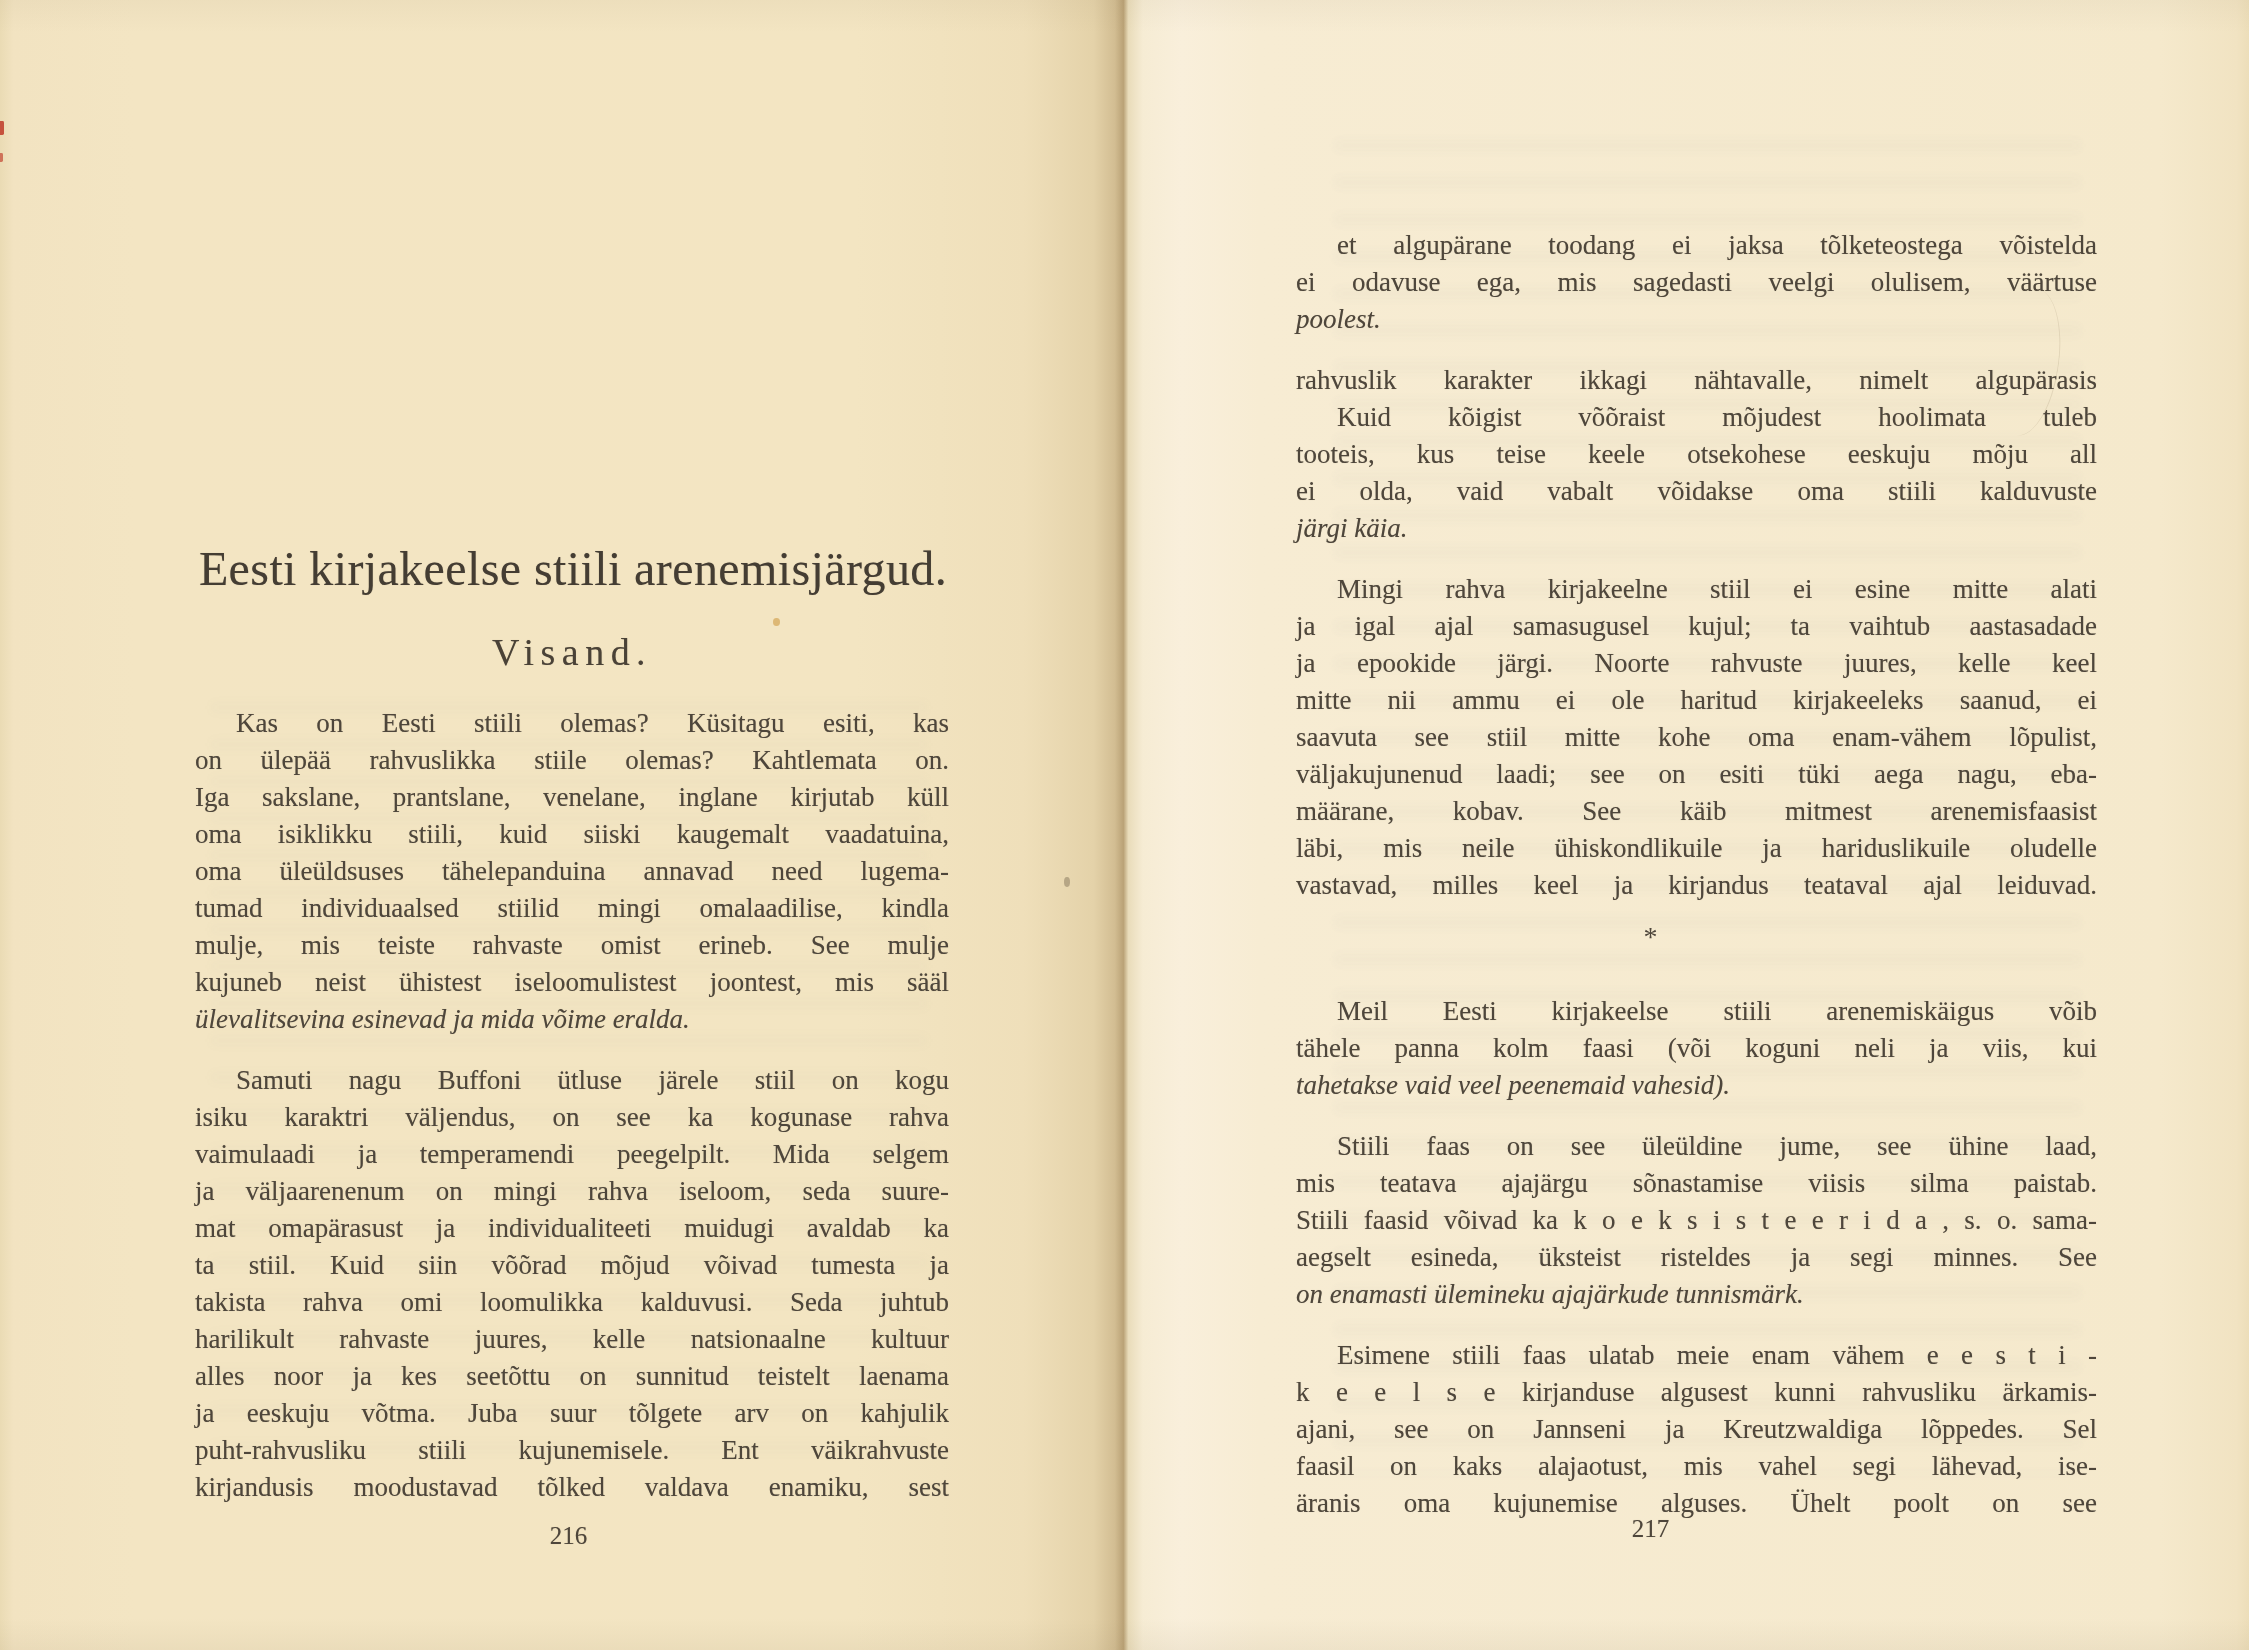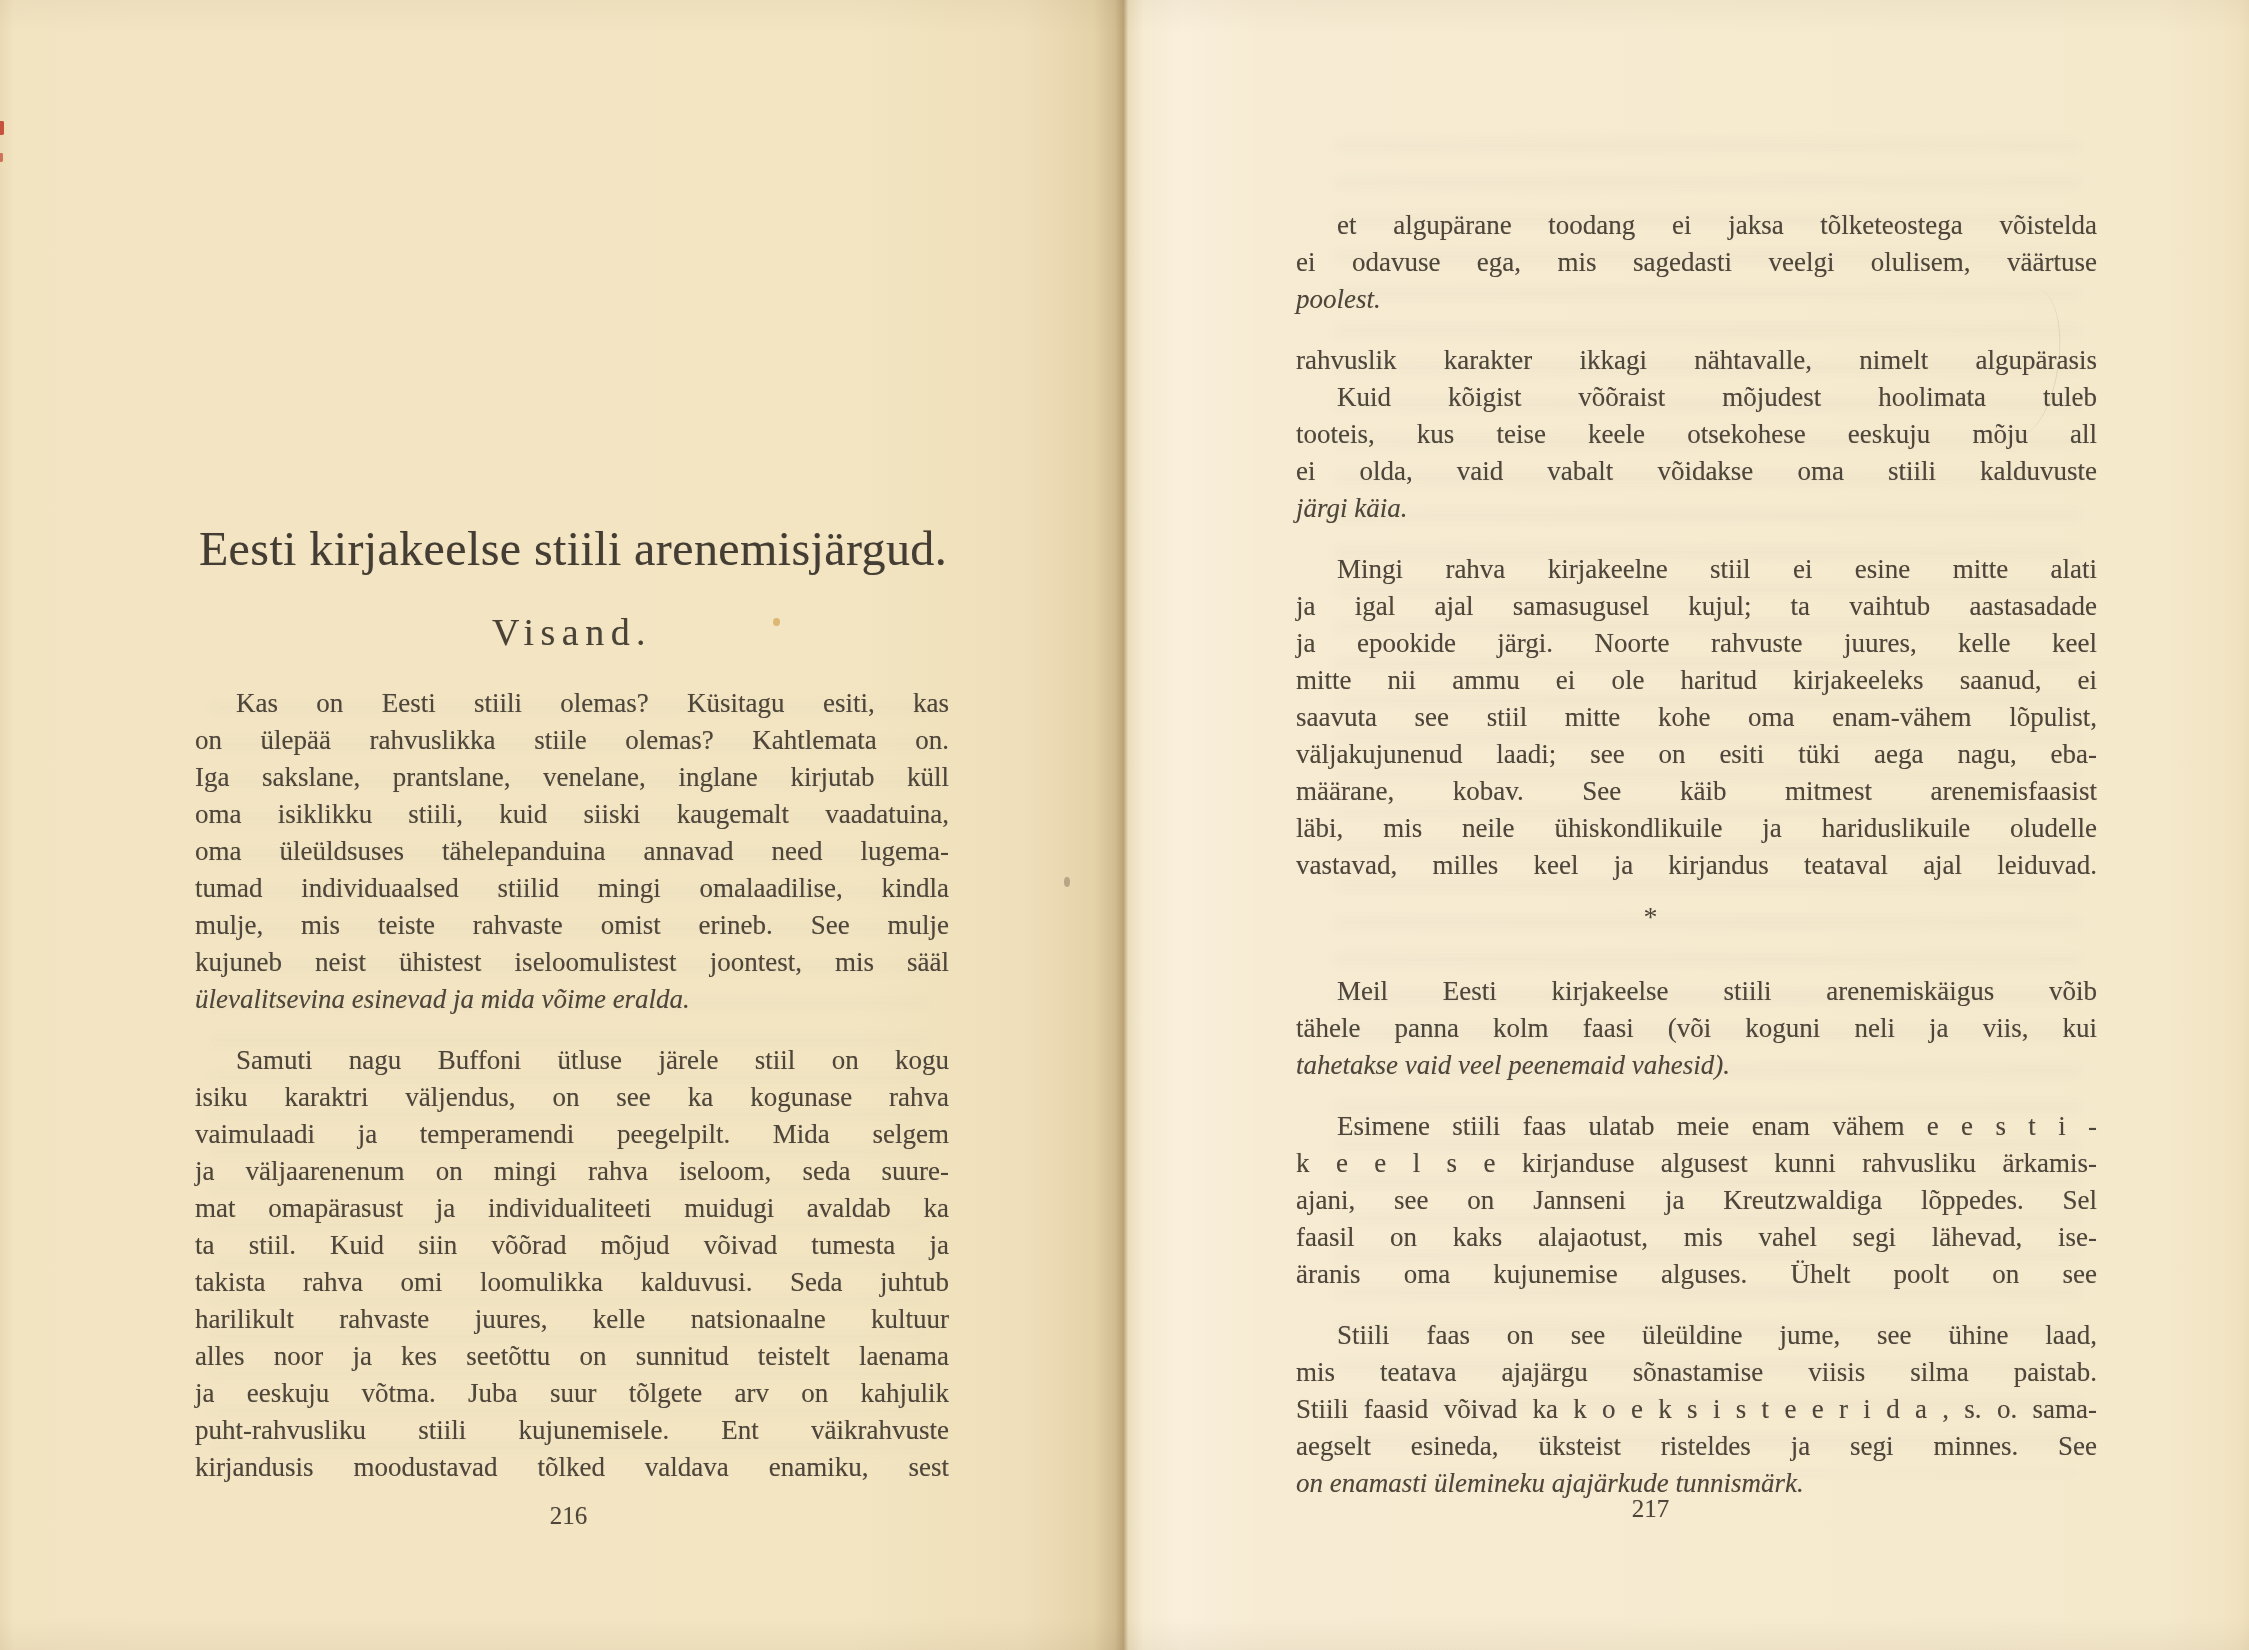--- a/index.html
+++ b/index.html
@@ -30,21 +30,21 @@
   .ghost-right{left:1335px;top:140px;width:745px;height:1335px;opacity:.75;}
   .scratch{
     position:absolute;left:1995px;top:288px;width:63px;height:148px;
     border:1.4px solid rgba(130,110,80,0.16);border-left:none;border-top:none;border-bottom:none;
     border-radius:50%;transform:rotate(8deg);
   }
   .edge-mark{position:absolute;left:0;background:#c03a28;opacity:.85;border-radius:0 1.4px 1.4px 0;}
   .edge-mark.m1{top:121px;width:3.5px;height:14px;}
   .edge-mark.m2{top:153px;width:2.8px;height:9px;opacity:.65;}
 
-  .page{position:absolute;inset:0;color:#4e463b;}
+  .page{position:absolute;inset:0;color:#4e463b;margin-top:20px;}
   .page-title{
     position:absolute;left:169px;top:521px;width:808px;margin:0;
     font-size:48px;font-weight:normal;text-align:center;color:#443d33;
     letter-spacing:0.4px;text-shadow:0 0 0.7px rgba(70,60,45,0.4);
   }
   .page-subtitle{
     position:absolute;left:195px;top:610px;width:754px;margin:0;
     font-size:38px;font-weight:normal;text-align:center;color:#4a4237;
     letter-spacing:0.17em;text-shadow:0 0 0.7px rgba(70,60,45,0.35);
   }
@@ -146,31 +146,31 @@
         </div>
       </div>
     <div class="separator">*</div>
     <div class="textblock tb-right-2">
         <div class="paragraph">
           <div class="line first">Meil Eesti kirjakeelse stiili arenemiskäigus võib</div>
           <div class="line">tähele panna kolm faasi (või koguni neli ja viis, kui</div>
           <div class="line last">tahetakse vaid veel peenemaid vahesid).</div>
         </div>
         <div class="paragraph">
+          <div class="line first">Stiili faas on see üleüldine jume, see ühine laad,</div>
+          <div class="line">mis teatava ajajärgu sõnastamise viisis silma paistab.</div>
+          <div class="line">Stiili faasid võivad ka k o e k s i s t e e r i d a ,  s. o. sama-</div>
+          <div class="line">aegselt esineda, üksteist risteldes ja segi minnes.  See</div>
+          <div class="line last">on enamasti ülemineku ajajärkude tunnismärk.</div>
+        </div>
+        <div class="paragraph">
           <div class="line first">Esimene stiili faas ulatab meie enam vähem e e s t i -</div>
           <div class="line">k e e l s e kirjanduse algusest kunni rahvusliku ärkamis-</div>
           <div class="line">ajani, see on Jannseni ja Kreutzwaldiga lõppedes.  Sel</div>
           <div class="line">faasil on kaks alajaotust, mis vahel segi lähevad, ise-</div>
           <div class="line">äranis oma kujunemise alguses.  Ühelt poolt on see</div>
-        </div>
-        <div class="paragraph">
-          <div class="line first">Stiili faas on see üleüldine jume, see ühine laad,</div>
-          <div class="line">mis teatava ajajärgu sõnastamise viisis silma paistab.</div>
-          <div class="line">Stiili faasid võivad ka k o e k s i s t e e r i d a ,  s. o. sama-</div>
-          <div class="line">aegselt esineda, üksteist risteldes ja segi minnes.  See</div>
-          <div class="line last">on enamasti ülemineku ajajärkude tunnismärk.</div>
         </div>
       </div>
     <div class="folio folio-right">217</div>
   </section>
 
 </div>
 
 
 </body></html>

